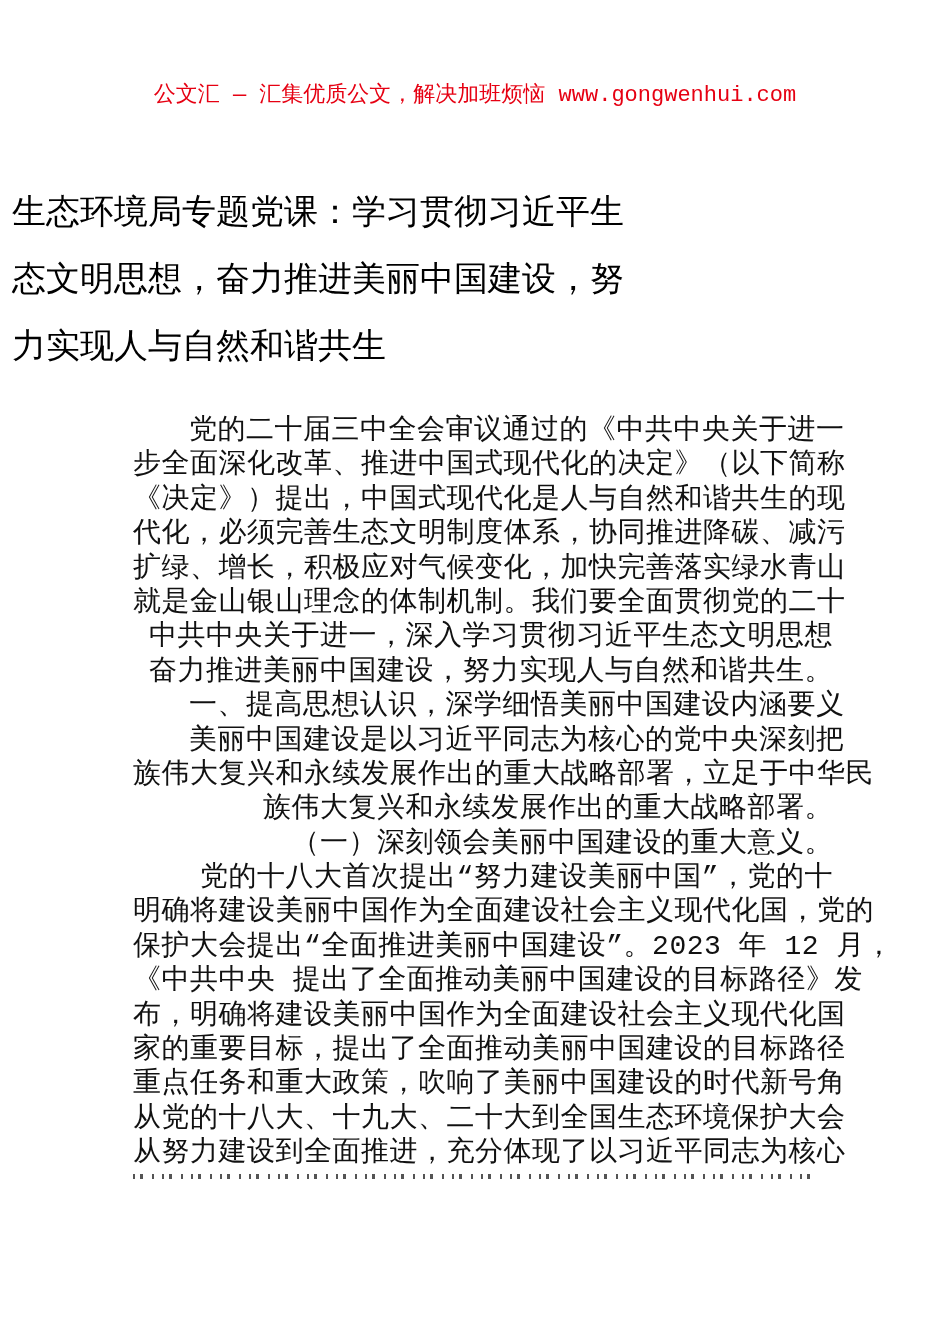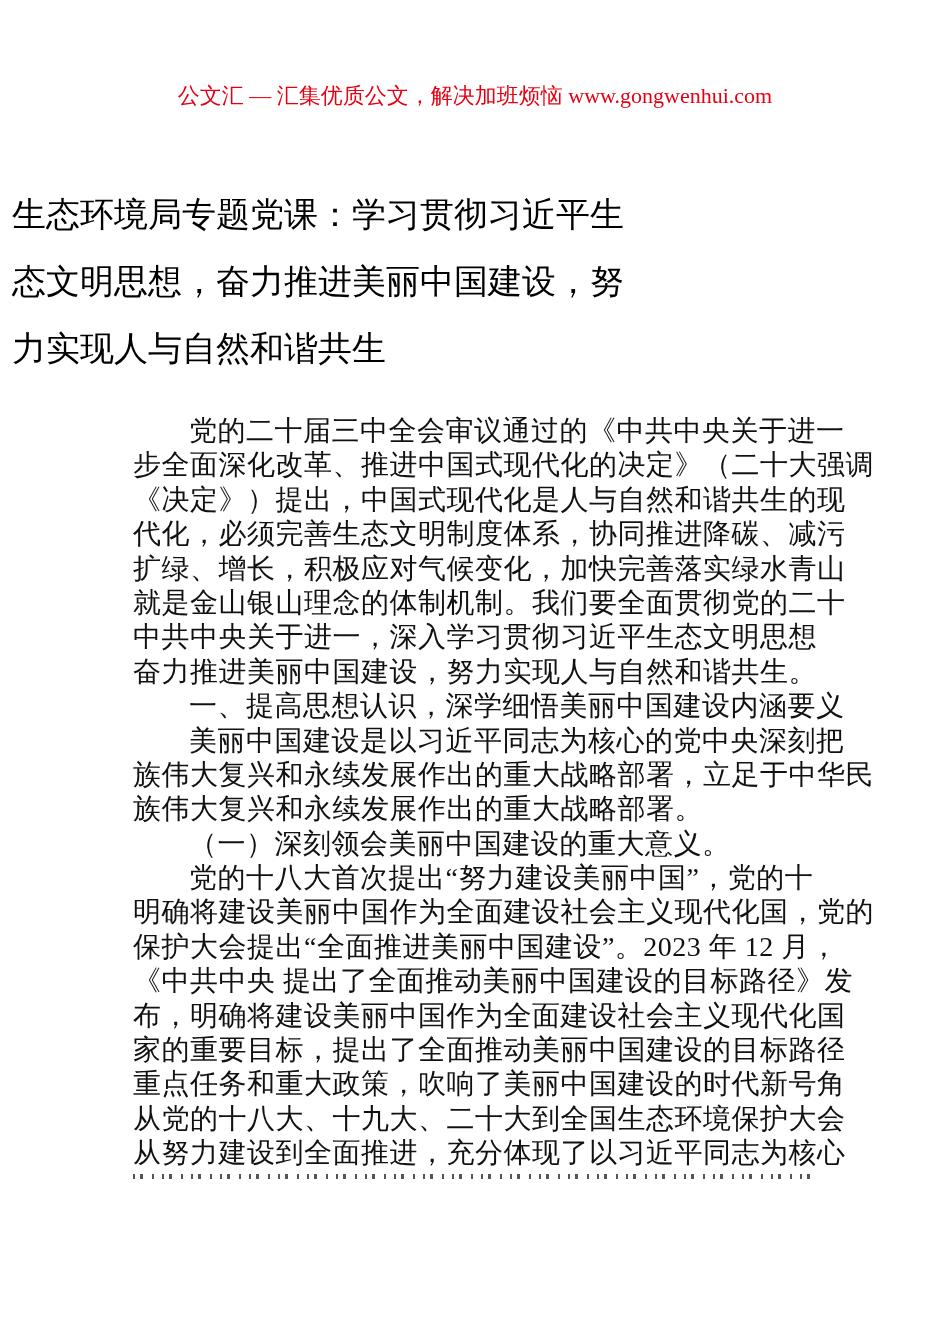--- a/index.html
+++ b/index.html
@@ -1,20 +1,20 @@
 <!DOCTYPE html>
 <html style="--header_red: #e60012; --text: #111111; --title: #000000; --background: #ffffff;"><head>
 <meta charset="utf-8">
 <style>
   html,body{margin:0;padding:0;background:#ffffff;}
   .page{
     position:relative;
     width:950px;height:1344px;
     background:var(--background,#fff);
-    font-family:Liberation Serif, serif;
+    font-family:Liberation Mono, monospace;
     color:var(--text,#111);
     overflow:hidden;
     border-radius:32px;
   }
   .site-header{
     position:absolute;top:83px;left:0;width:100%;
     text-align:center;
     font-size:22px;line-height:26px;
     color:var(--header_red,#e60012);
     white-space:nowrap;
@@ -27,20 +27,21 @@
     color:var(--title,#000);
   }
   .title-line{display:block;line-height:67px;white-space:nowrap;}
   .doc-body{
     position:absolute;top:414px;left:133px;width:700px;
     font-size:28px;letter-spacing:0.5px;
   }
   .line{
     height:34.4px;line-height:34.4px;
     white-space:nowrap;
+    text-align:right;
   }
   .indent{text-indent:56px;}
   .clipped-line{
     margin-top:3px;
     width:684px;height:5px;
     background:repeating-linear-gradient(90deg,
       #2a2a2a 0 2px, transparent 2px 7px,
       #2a2a2a 7px 10px, transparent 10px 19px,
       #2a2a2a 19px 21px, transparent 21px 29px);
     opacity:.8;
@@ -54,21 +55,21 @@
   <div class="site-header">公文汇 — 汇集优质公文，解决加班烦恼 www.gongwenhui.com</div>
 
   <h1 class="doc-title">
     <span class="title-line">生态环境局专题党课：学习贯彻习近平生</span>
     <span class="title-line">态文明思想，奋力推进美丽中国建设，努</span>
     <span class="title-line">力实现人与自然和谐共生</span>
   </h1>
 
   <div class="doc-body">
     <div class="line indent">党的二十届三中全会审议通过的《中共中央关于进一</div>
-    <div class="line">步全面深化改革、推进中国式现代化的决定》（二十大强调</div>
+    <div class="line">步全面深化改革、推进中国式现代化的决定》（以下简称</div>
     <div class="line">《决定》）提出，中国式现代化是人与自然和谐共生的现</div>
     <div class="line">代化，必须完善生态文明制度体系，协同推进降碳、减污</div>
     <div class="line">扩绿、增长，积极应对气候变化，加快完善落实绿水青山</div>
     <div class="line">就是金山银山理念的体制机制。我们要全面贯彻党的二十</div>
     <div class="line">中共中央关于进一，深入学习贯彻习近平生态文明思想</div>
     <div class="line">奋力推进美丽中国建设，努力实现人与自然和谐共生。</div>
     <div class="line indent">一、提高思想认识，深学细悟美丽中国建设内涵要义</div>
     <div class="line indent">美丽中国建设是以习近平同志为核心的党中央深刻把</div>
     <div class="line">族伟大复兴和永续发展作出的重大战略部署，立足于中华民</div>
     <div class="line">族伟大复兴和永续发展作出的重大战略部署。</div>

